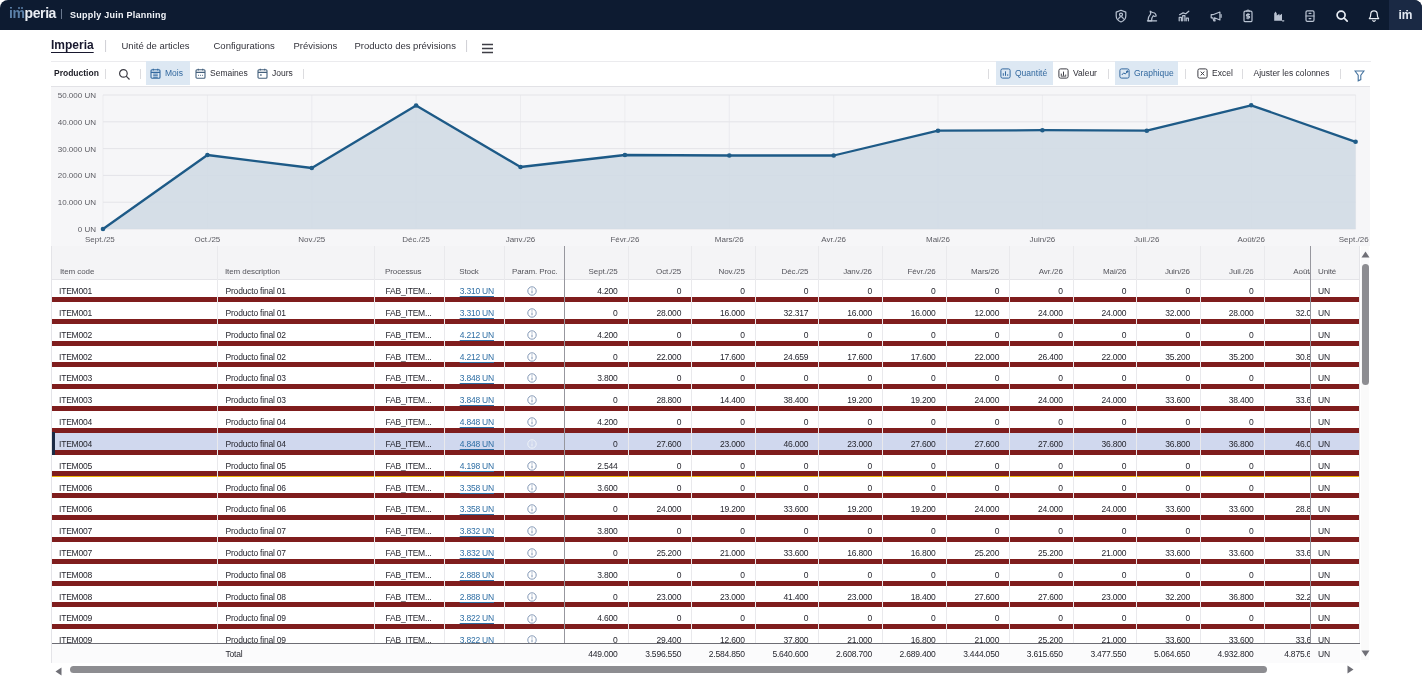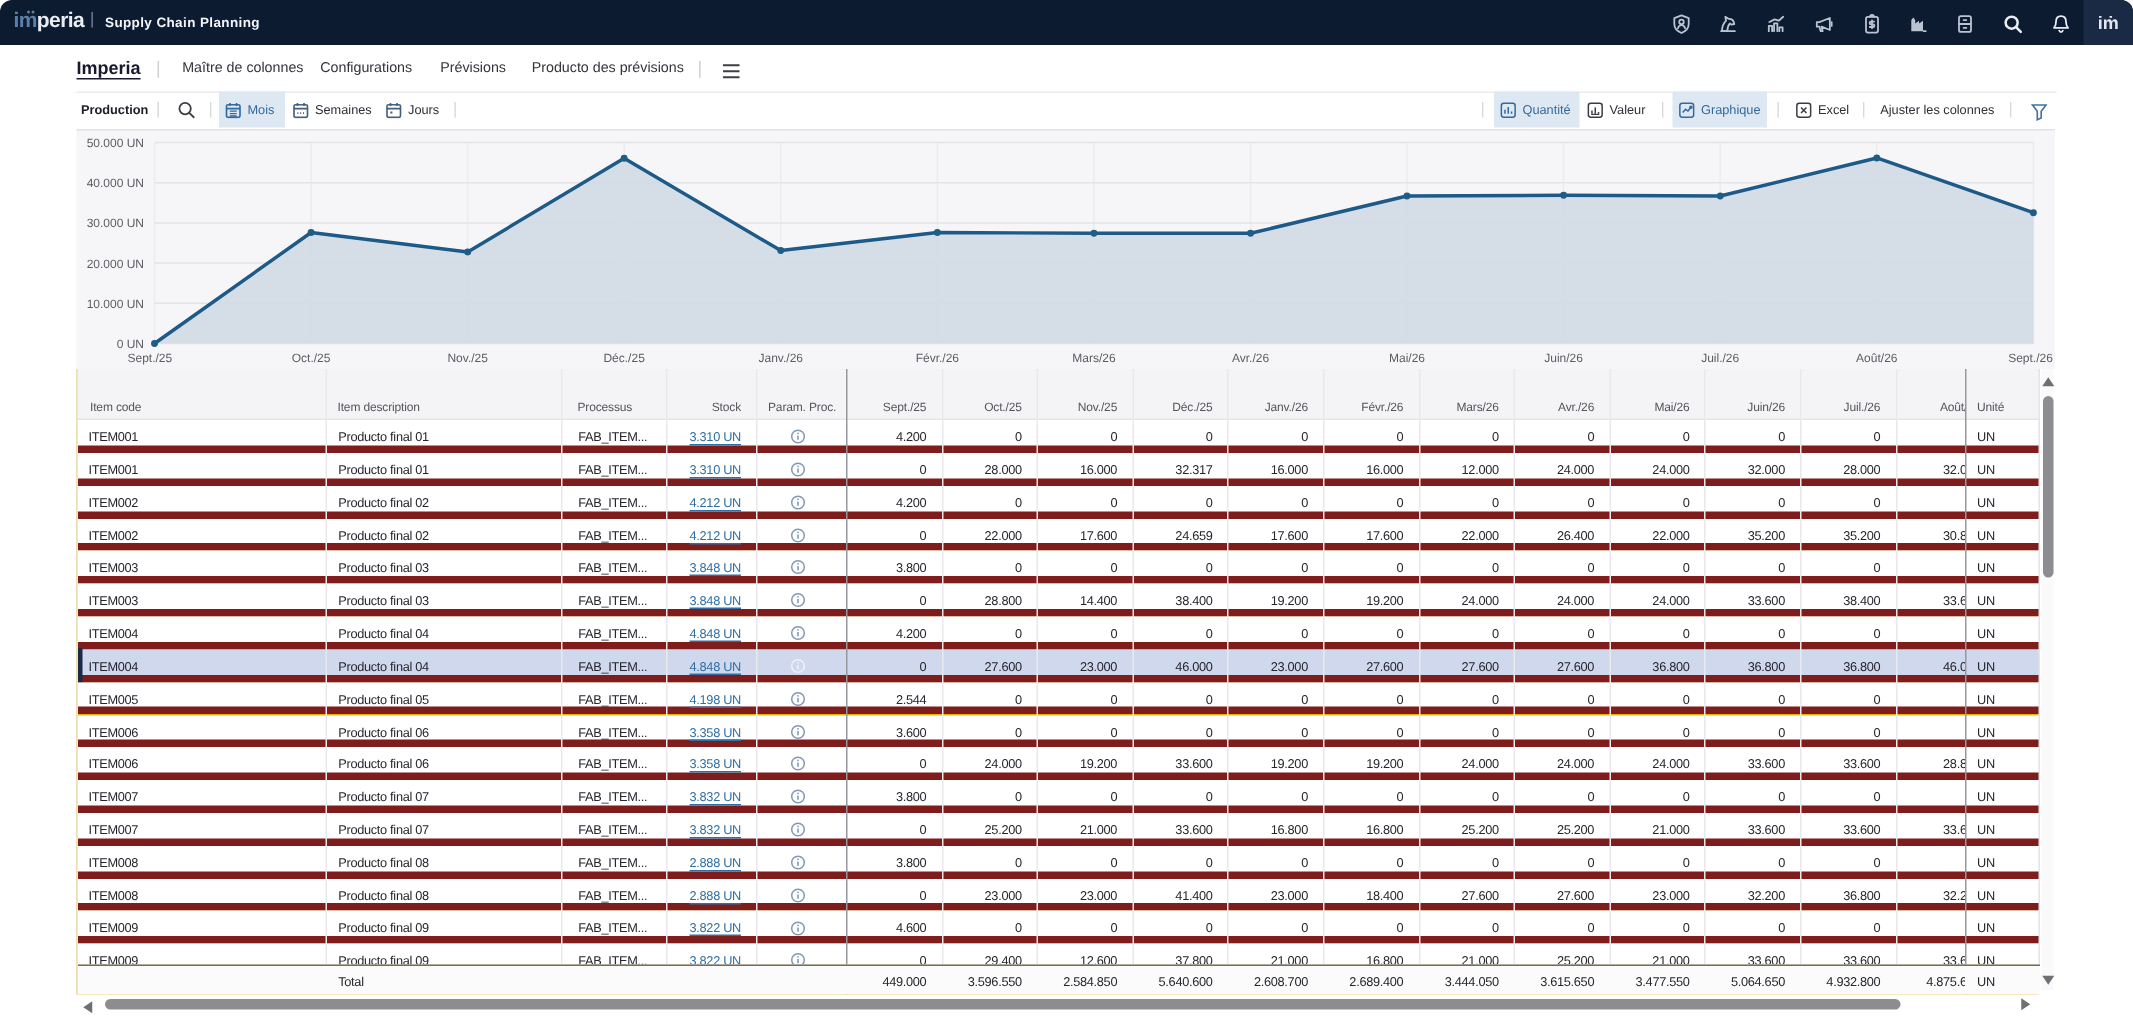--- a/index.html
+++ b/index.html
@@ -51,21 +51,21 @@
 
 #vscroll{position:absolute;left:1361px;top:246px;width:8px;height:414px;background:#fafafa;}
 #vthumb{position:absolute;left:1361.5px;top:264px;width:7px;height:121px;background:#8d8d91;border-radius:4px;}
 #hthumb{position:absolute;left:70px;top:666px;width:1197px;height:7px;background:#8d8d91;border-radius:3.5px;}
 </style></head><body>
 
 <div id="topbar">
 <div id="logo"><span class="im">im</span><span class="peria">peria</span></div>
 <div id="mdots"></div>
 <div id="logo-sep">|</div>
-<div id="scp">Supply Chain Planning</div>
+<div id="scp">Supply Juin Planning</div>
 <div class="tbicon" style="left:1114px;"><svg viewBox="0 0 14 14" style="stroke:#b9c3d2;stroke-width:1.2;">
         <path d="M7 1.3 L11.8 3.1 V7 C11.8 10 9.6 11.9 7 13 C4.4 11.9 2.2 10 2.2 7 V3.1 Z"></path>
         <circle cx="7" cy="5.6" r="1.5"></circle>
         <path d="M4.6 9.8 C5 8.4 5.9 7.7 7 7.7 C8.1 7.7 9 8.4 9.4 9.8"></path>
       </svg></div>
 <div class="tbicon" style="left:1145px;"><svg viewBox="0 0 14 14" style="stroke:#b9c3d2;stroke-width:1.2;">
         <path d="M3 11.8 C3 8.8 3.9 6.6 5.7 4.8 L5.2 2.2 L7.4 3.5 C9.2 3.5 10.9 4.8 11.2 7 L9.2 7.4 L8.3 6.6 C7 7.9 6.6 9.2 6.6 11.8 Z"></path>
         <path d="M2.4 11.8 H11.6"></path>
       </svg></div>
 <div class="tbicon" style="left:1177px;"><svg viewBox="0 0 14 14" style="stroke:#b9c3d2;stroke-width:1.2;">
@@ -99,21 +99,21 @@
       </svg></div>
 <div class="tbicon" style="left:1367px;"><svg viewBox="0 0 14 14" style="stroke:#e8edf4;stroke-width:1.2;">
         <path d="M7 1.8 C4.9 1.8 3.7 3.3 3.7 5.4 C3.7 8.2 2.8 9 2.3 9.6 H11.7 C11.2 9 10.3 8.2 10.3 5.4 C10.3 3.3 9.1 1.8 7 1.8 Z"></path>
         <path d="M5.8 11.4 C6 12.1 6.5 12.4 7 12.4 C7.5 12.4 8 12.1 8.2 11.4"></path>
       </svg></div>
 <div id="appbtn">iṁ</div>
 </div>
 <div id="navrow">
 <div class="brand">Imperia</div>
 <div class="navsep" style="left:104px;">|</div>
-<div class="item" style="left:121.5px;">Maître de colonnes</div>
+<div class="item" style="left:121.5px;">Unité de articles</div>
 <div class="item" style="left:213.5px;">Configurations</div>
 <div class="item" style="left:293.5px;">Prévisions</div>
 <div class="item" style="left:354.5px;">Producto des prévisions</div>
 <div class="navsep" style="left:465px;">|</div>
 <div id="hamb"><svg viewBox="0 0 13 11" width="13" height="11">
         <path d="M1 1.5 H12 M1 5.5 H12 M1 9.5 H12"></path>
       </svg></div>
 <div style="position:absolute;left:51px;top:31px;width:1320px;height:1px;background:#ebebee;"></div>
 </div>
 <div id="toolbar">
@@ -221,21 +221,21 @@
       <text x="991.4" y="154.5" text-anchor="middle" font-size="8" fill="#5c5c63">Juin/26</text>
       <text x="1095.8" y="154.5" text-anchor="middle" font-size="8" fill="#5c5c63">Juil./26</text>
       <text x="1200.2" y="154.5" text-anchor="middle" font-size="8" fill="#5c5c63">Août/26</text>
       <text x="1317.6" y="154.5" text-anchor="end" font-size="8" fill="#5c5c63">Sept./26</text>
     </svg></div>
 <div id="tablewrap">
 <div id="thead">
 <div class="hc" style="left:8px;">Item code</div>
 <div class="hc" style="left:173px;">Item description</div>
 <div class="hc" style="left:333px;">Processus</div>
-<div class="hc" style="left:392px;width:50px;text-align:right;">Stock</div>
+<div class="hc" style="left:392px;width:50px;text-align:center;">Stock</div>
 <div class="hc" style="left:460px;">Param. Proc.</div>
 <div class="hc num" style="left:512.0px;width:53.6px;">Sept./25</div>
 <div class="hc num" style="left:575.6px;width:53.6px;">Oct./25</div>
 <div class="hc num" style="left:639.2px;width:53.6px;">Nov./25</div>
 <div class="hc num" style="left:702.8px;width:53.6px;">Déc./25</div>
 <div class="hc num" style="left:766.4px;width:53.6px;">Janv./26</div>
 <div class="hc num" style="left:830.0px;width:53.6px;">Févr./26</div>
 <div class="hc num" style="left:893.6px;width:53.6px;">Mars/26</div>
 <div class="hc num" style="left:957.2px;width:53.6px;">Avr./26</div>
 <div class="hc num" style="left:1020.8px;width:53.6px;">Mai/26</div>

